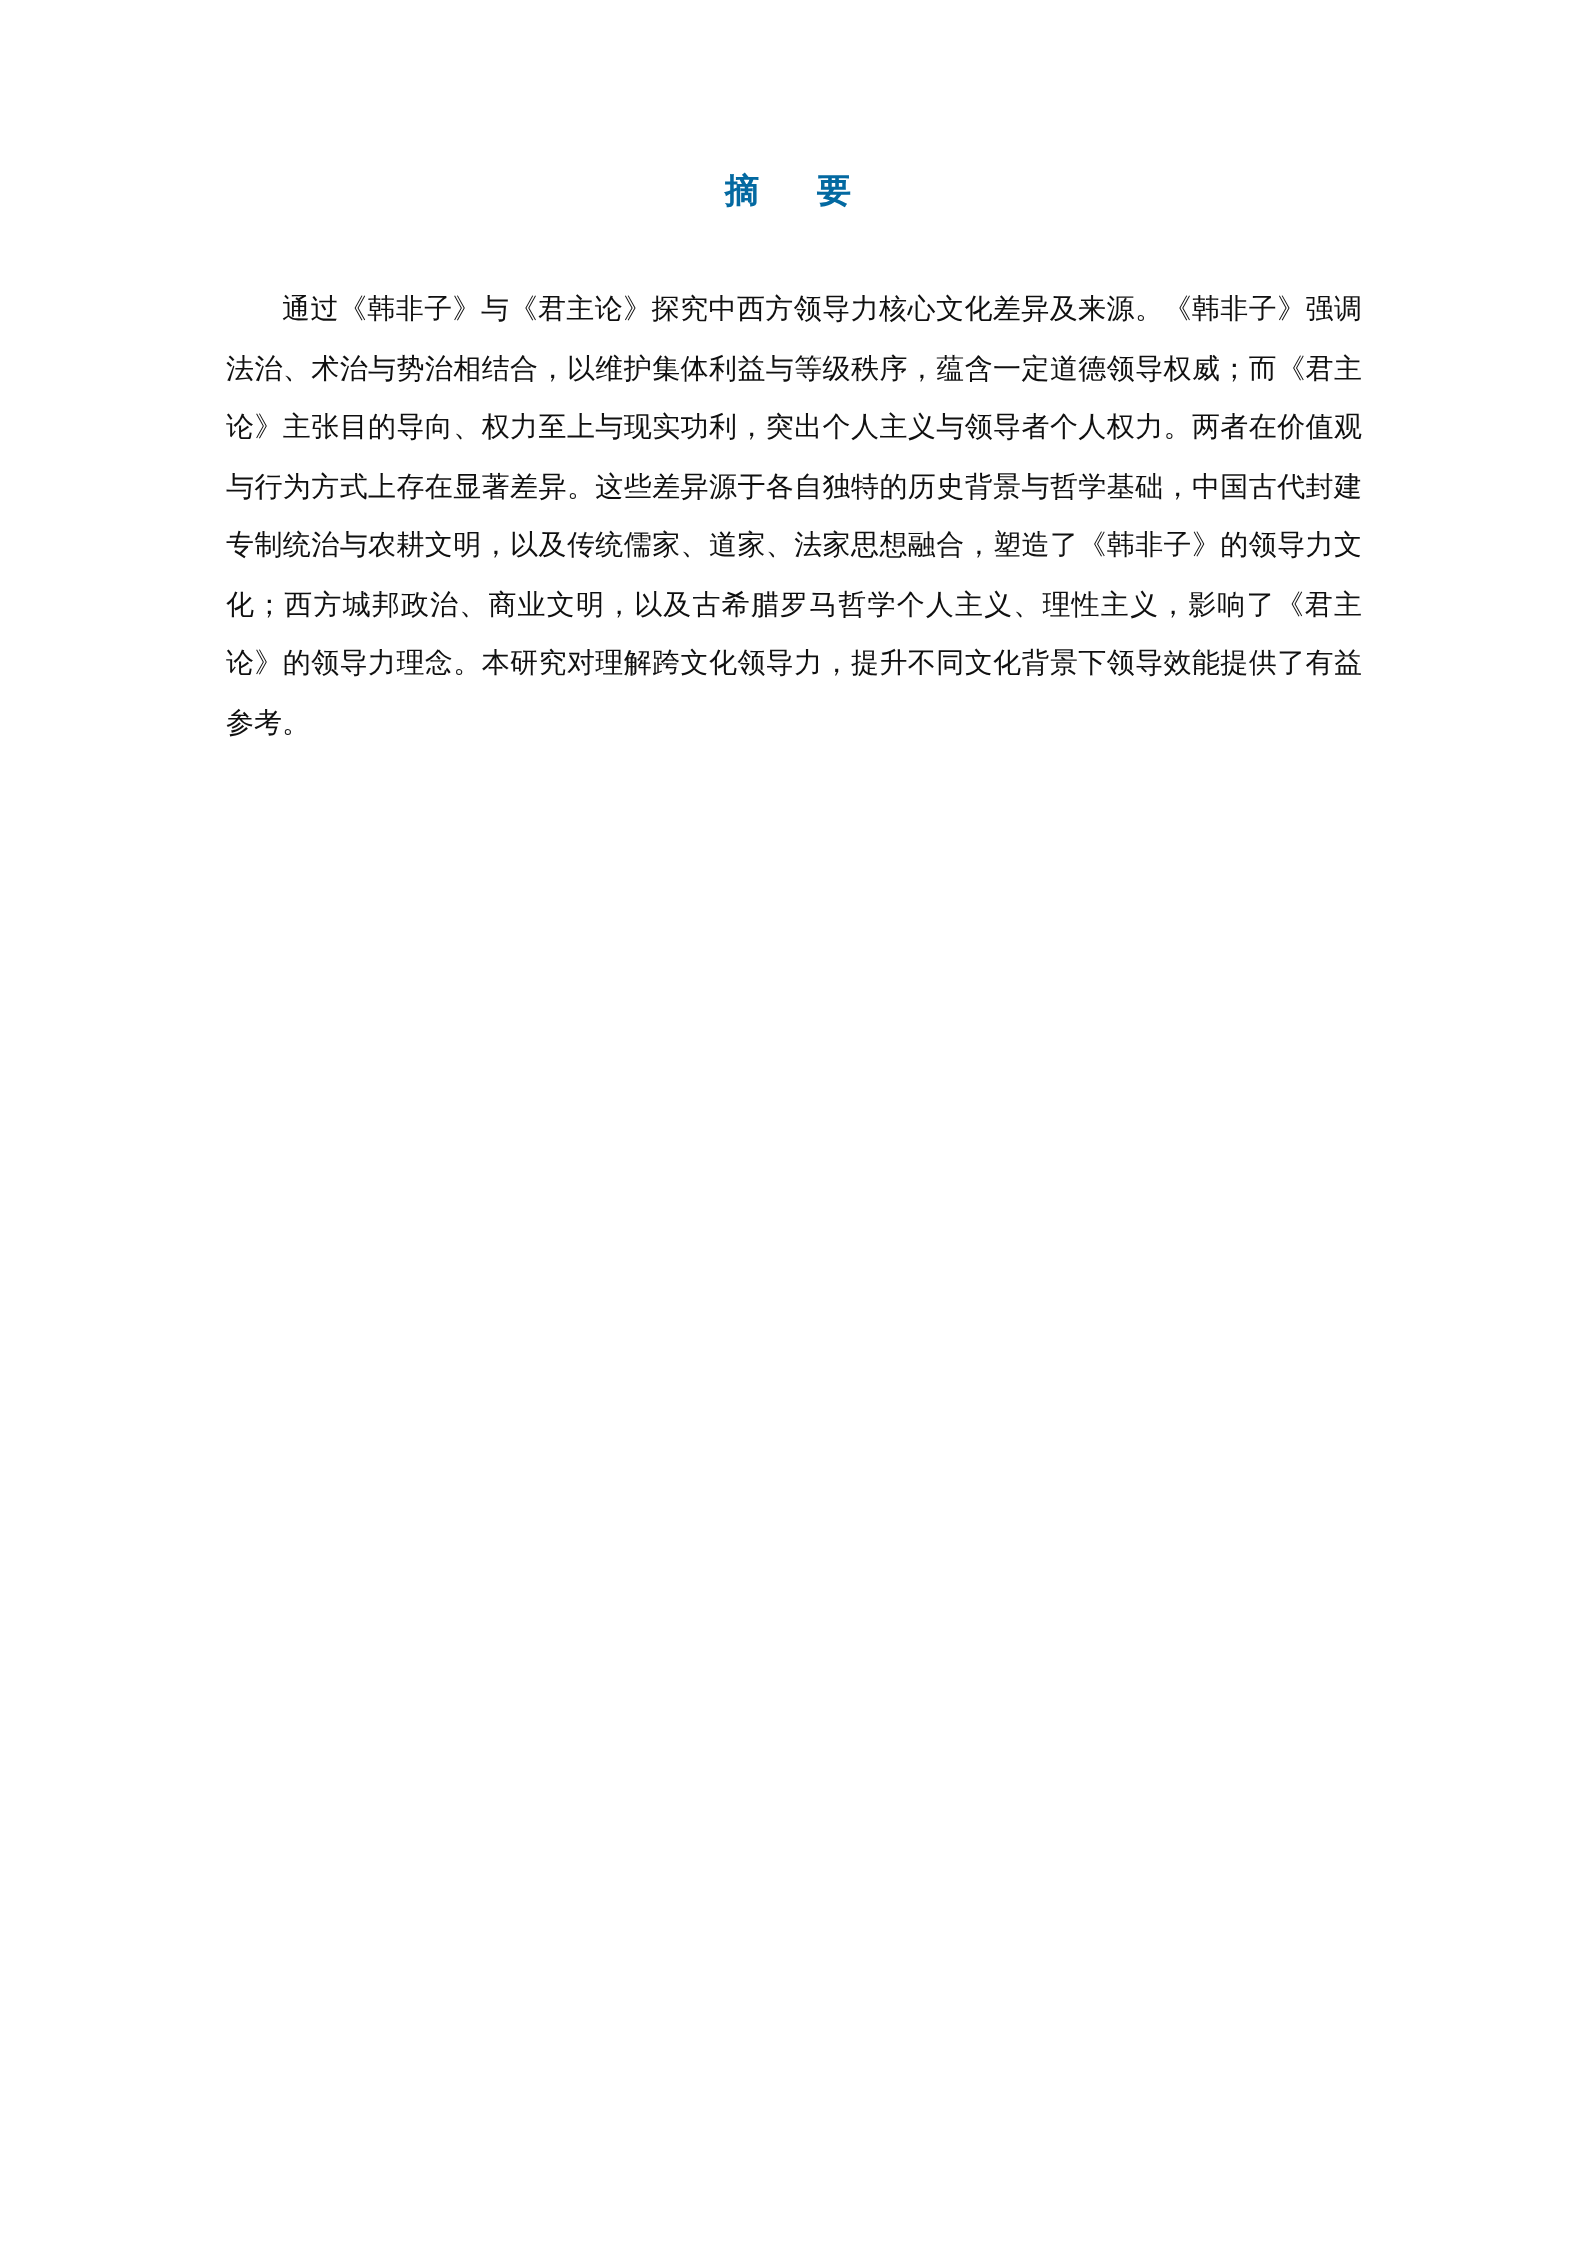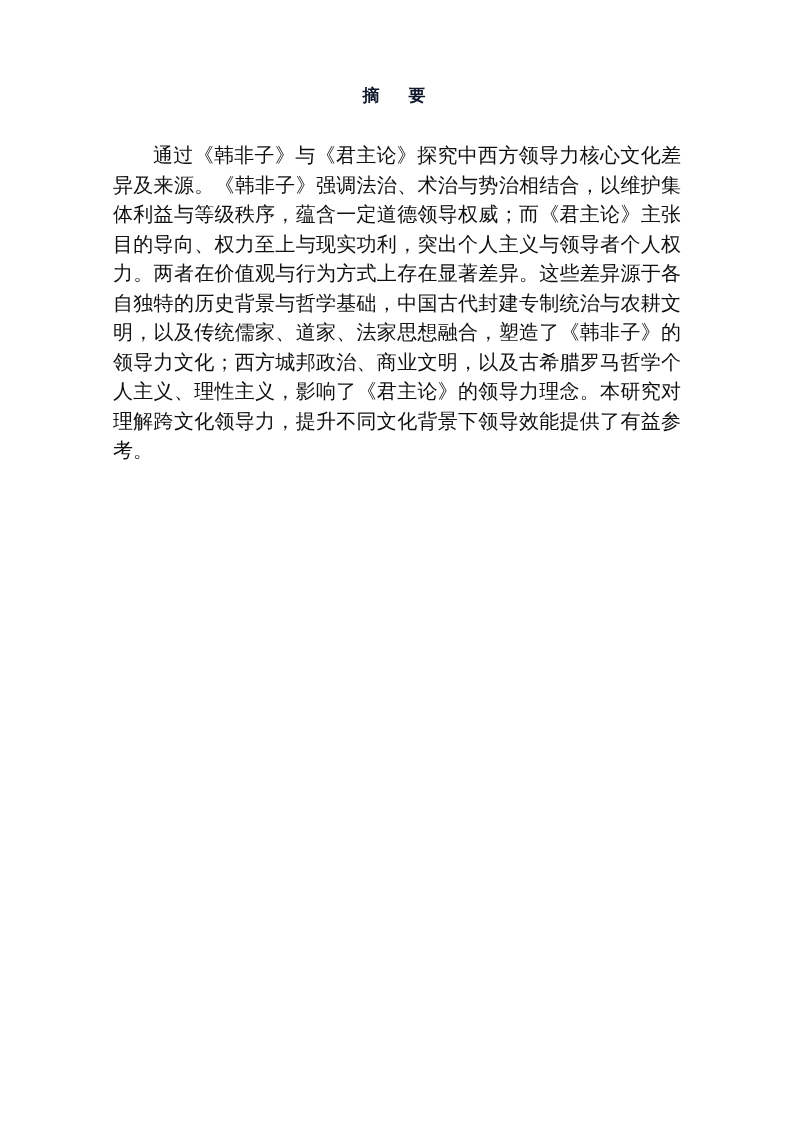--- a/index.html
+++ b/index.html
@@ -27,24 +27,24 @@
     top: 84px;
     width: 568px;
   }
   .doc-title {
     text-align: center;
     font-size: 17px;
     font-weight: bold;
     letter-spacing: 6px;
     margin: 0 0 34px 0;
     font-family: "Liberation Serif", "DejaVu Serif", serif;
-    color: #0f172a;
+    color: #0369a1;
   }
   .abstract-body {
-    font-size: 20px;
+    font-size: 14px;
     line-height: 29.5px;
     text-align: justify;
     text-justify: inter-ideograph;
     text-indent: 2em;
     margin: 0;
     color: #101010;
     font-family: "Liberation Serif", "DejaVu Serif", serif;
     word-break: break-all;
   }
 </style>

